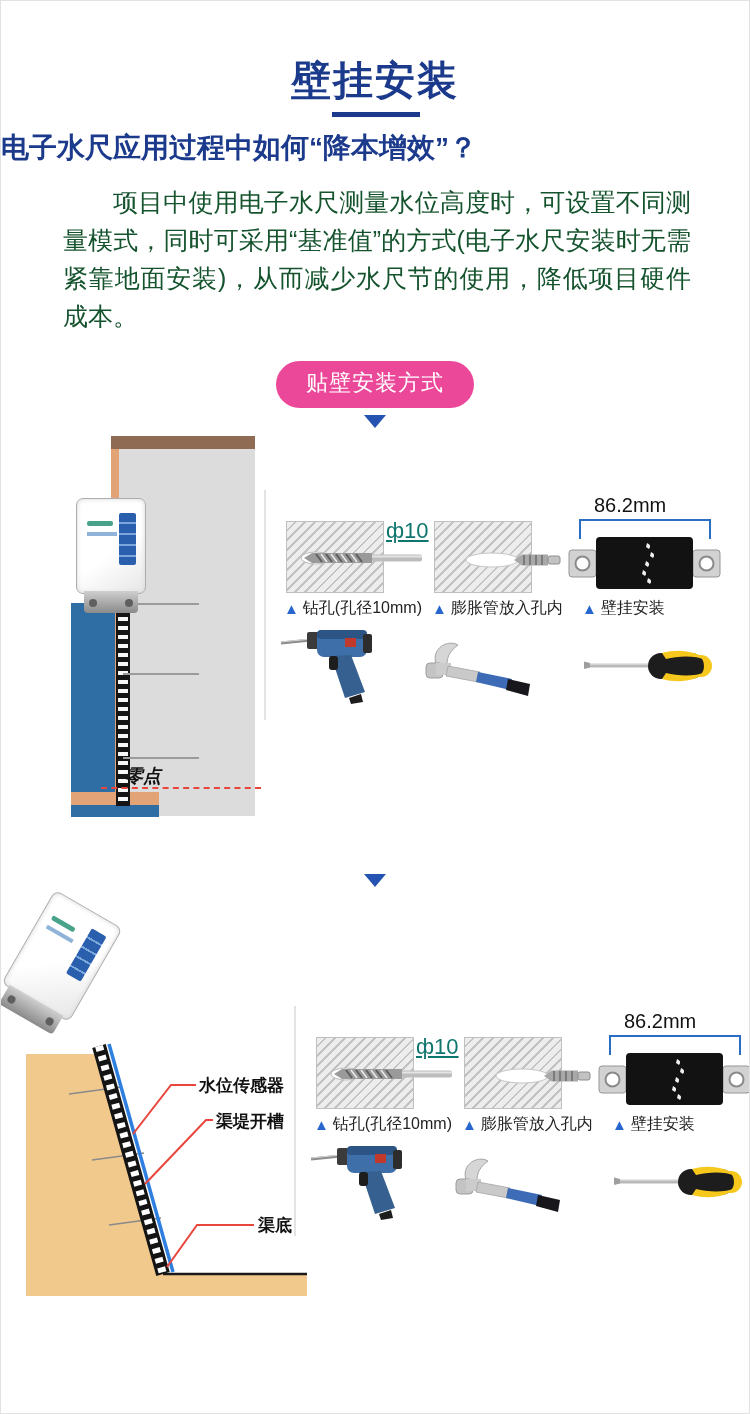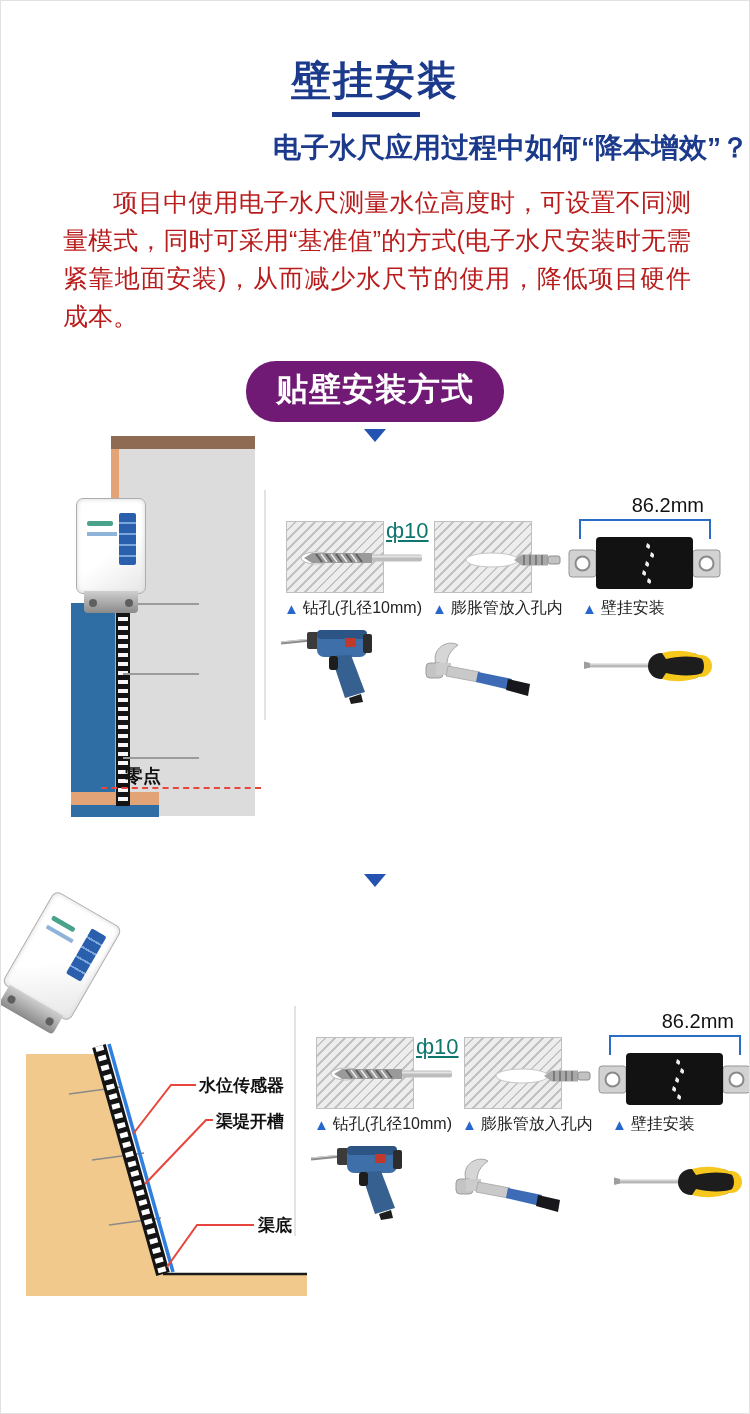--- a/index.html
+++ b/index.html
@@ -4,48 +4,48 @@
 <style>
   html,body { margin:0; padding:0; background:#ffffff; }
   body { font-family: "Liberation Sans","DejaVu Sans",sans-serif; }
   .page { position:relative; width:748px; height:1412px; margin:0 auto; background:#fff;
           border:1px solid #e2e2e2; overflow:hidden; }
 
   
   .title { position:absolute; top:52px; left:0; width:100%; text-align:center;
            font-size:40px; font-weight:700; color:#1b3a8c; letter-spacing:2px; }
   .title-underline { position:absolute; top:111px; left:331px; width:88px; height:5px; background:#1b3a8c; }
-  .subtitle { position:absolute; top:128px; left:0; width:100%; text-align:right;
+  .subtitle { position:absolute; top:128px; left:0; width:100%; text-align:left;
               font-size:28px; font-weight:700; color:#1b3a8c; }
   .paragraph { position:absolute; top:182px; left:62px; width:628px; font-size:25px;
-               line-height:38px; color:#b91c1c; text-align:justify; text-indent:2em; }
+               line-height:38px; color:#14532d; text-align:justify; text-indent:2em; }
 
   
   .badge-row { position:absolute; left:0; width:100%; text-align:center; }
   .badge-row.first { top:360px; }
   .badge-row.second { top:866px; }
-  .badge { display:inline-block; background:#701a75; color:#fff; font-size:32px; font-weight:700;
+  .badge { display:inline-block; background:#ec4899; color:#fff; font-size:22px; font-weight:400;
            padding:7px 30px 10px; border-radius:30px; letter-spacing:1px; }
   .down-tri { width:0; height:0; margin:7px auto 0; border-left:11px solid transparent;
               border-right:11px solid transparent; border-top:13px solid #2453b2; }
 
   
   .diagram1 { position:absolute; left:60px; top:433px; width:210px; height:395px; }
   .d1-wall   { position:absolute; left:56px; top:10px; width:138px; height:372px; background:#dcdcdc; }
   .d1-cap    { position:absolute; left:50px; top:2px;  width:144px; height:13px; background:#8f6b53; }
   .d1-salmon { position:absolute; left:50px; top:15px; width:8px;  height:348px; background:#e2a377; }
   .d1-water  { position:absolute; left:10px; top:169px; width:44px; height:190px; background:#2f6ea5; }
   .d1-salmon-band { position:absolute; left:10px; top:358px; width:88px; height:13px; background:#e2a377; }
   .d1-water-band  { position:absolute; left:10px; top:371px; width:88px; height:12px; background:#2f6ea5; }
   .d1-strip  { position:absolute; left:55px; top:160px; width:10px; height:212px;
                background:repeating-linear-gradient(180deg,#141414 0 5px,#f7f7f7 5px 9px);
                border-left:2px solid #141414; border-right:2px solid #141414; }
   .d1-tick { position:absolute; left:62px; width:76px; height:0; border-top:2px solid #9b9b9b; }
   .d1-cable { position:absolute; left:45px; top:148px; width:5px; height:20px; background:#1c1c1c; }
-  .zero-label { position:absolute; left:64px; top:330px; font-size:18px; font-weight:700; color:#111; }
+  .zero-label { position:absolute; left:64px; top:330px; font-size:18px; font-weight:700; color:#111;font-style:italic; }
   .zero-line { position:absolute; left:40px; top:353px; width:160px; height:0; border-top:2px dashed #e8453c; }
 
   
   .device { position:absolute; background:linear-gradient(145deg,#ffffff 55%,#e6e6e6);
             border:1px solid #adadad; border-radius:7px; box-shadow:inset 0 0 5px #d6d6d6; }
   .device .panel { position:absolute; right:9px; top:14px; width:17px; height:52px; border-radius:2px;
                    background:repeating-linear-gradient(180deg,#2a5fae 0 9px,#7aa6dc 9px 11px); }
   .device .logo  { position:absolute; left:10px; top:22px; width:26px; height:5px; background:#49a38b; border-radius:2px; }
   .device .label-line { position:absolute; left:10px; top:33px; width:30px; height:4px; background:#8fb3d9; }
   .device .mount { position:absolute; left:7px; bottom:-20px; width:calc(100% - 14px); height:22px;
@@ -68,21 +68,21 @@
   #panel1 { left:263px; top:487px; width:478px; height:240px; }
   #panel2 { left:293px; top:1003px; width:458px; height:240px; }
   .divider { position:absolute; left:0; top:2px; width:2px; height:230px; background:#e3e3e3; }
   .hatch { position:absolute; width:96px; height:70px; border:1px solid #c0c0c0;
            background:repeating-linear-gradient(135deg,#ededed 0 5px,#c2c2c2 5px 7px); }
   .hatch.h1 { left:22px; top:33px; }
   .hatch.h2 { left:170px; top:33px; }
   .bit-svg    { position:absolute; left:36px;  top:58px; }
   .anchor-svg { position:absolute; left:200px; top:60px; }
   .phi { position:absolute; left:122px; top:30px; font-size:22px; color:#0f766e;text-decoration:underline; }
-  .dim-text { position:absolute; left:330px; top:6px; width:110px; text-align:right; font-size:20px; color:#111; }
+  .dim-text { position:absolute; left:330px; top:6px; width:110px; text-align:left; font-size:20px; color:#111; }
   .dim-bracket { position:absolute; left:315px; top:31px; width:128px; height:18px;
                  border-top:2px solid #2b6cc4; border-left:2px solid #2b6cc4; border-right:2px solid #2b6cc4; }
   .bracket-svg { position:absolute; left:303px; top:46px; }
   .caption { position:absolute; top:110px; display:flex; align-items:center; gap:4px;
              font-size:16px; color:#222; white-space:nowrap; }
   .caption .tri { color:#2766cf; font-size:15px; }
   .caption.c1 { left:20px; } .caption.c2 { left:168px; } .caption.c3 { left:318px; }
   .tool { position:absolute; }
   .tool.drill  { left:15px;  top:138px; }
   .tool.hammer { left:158px; top:150px; }

